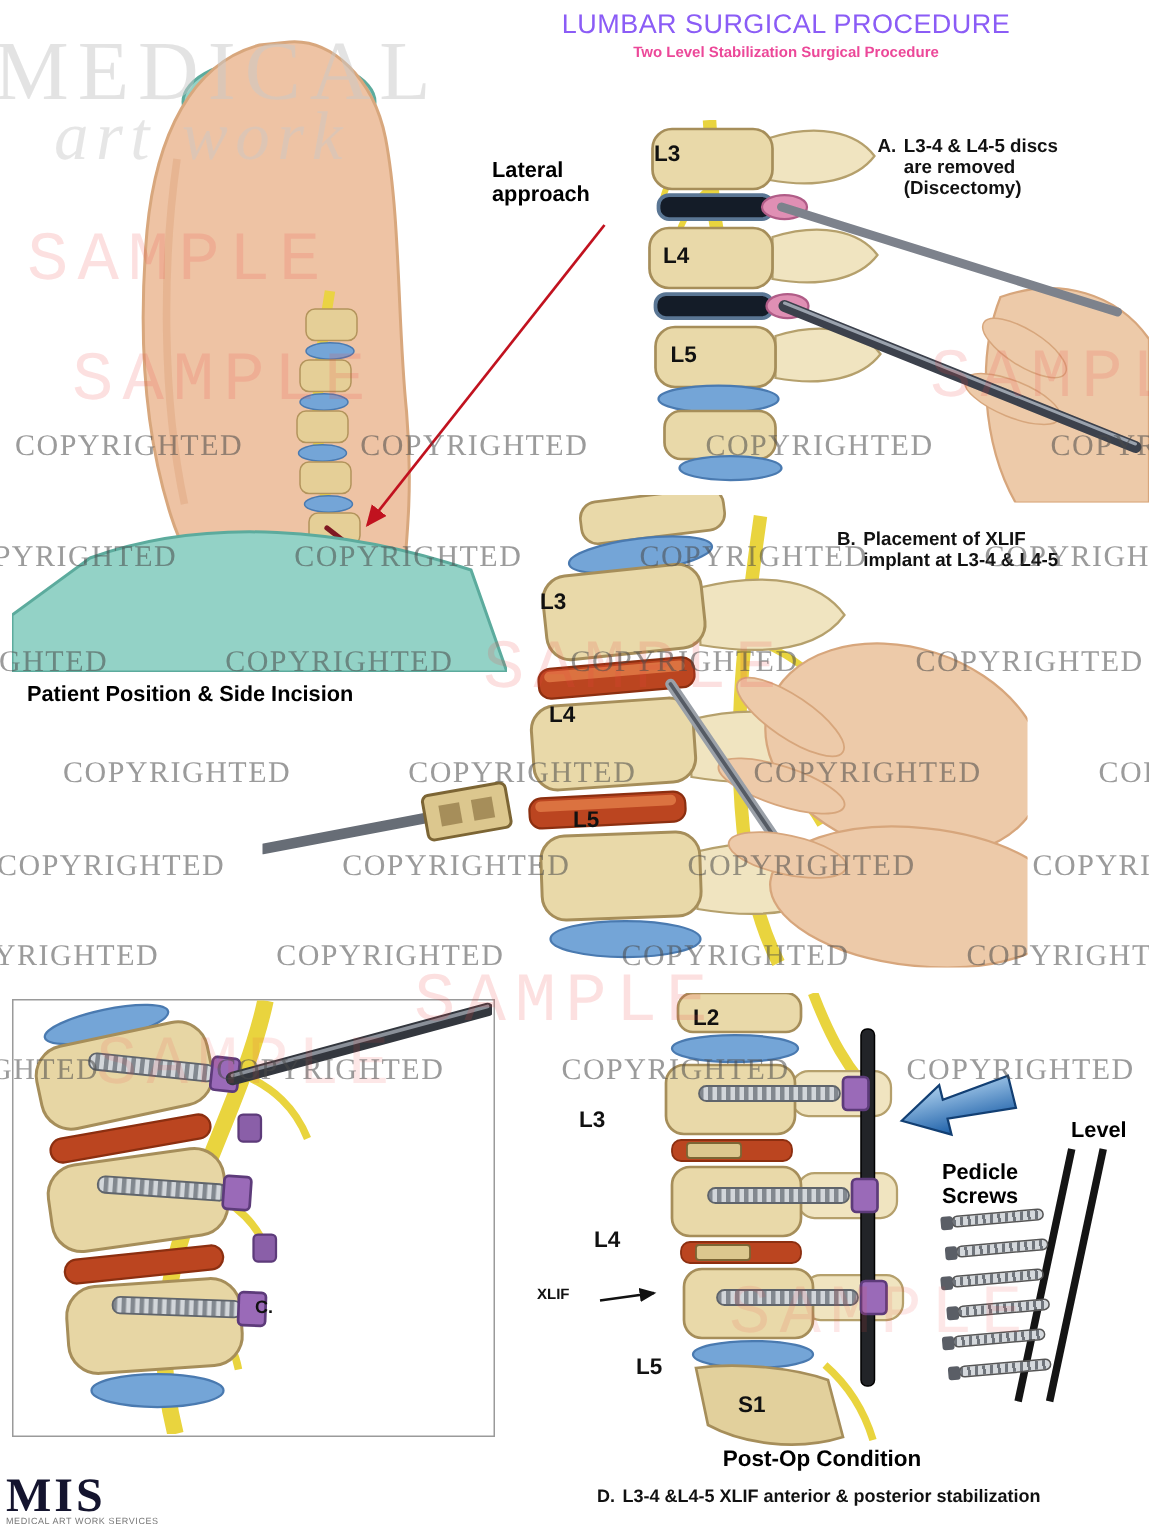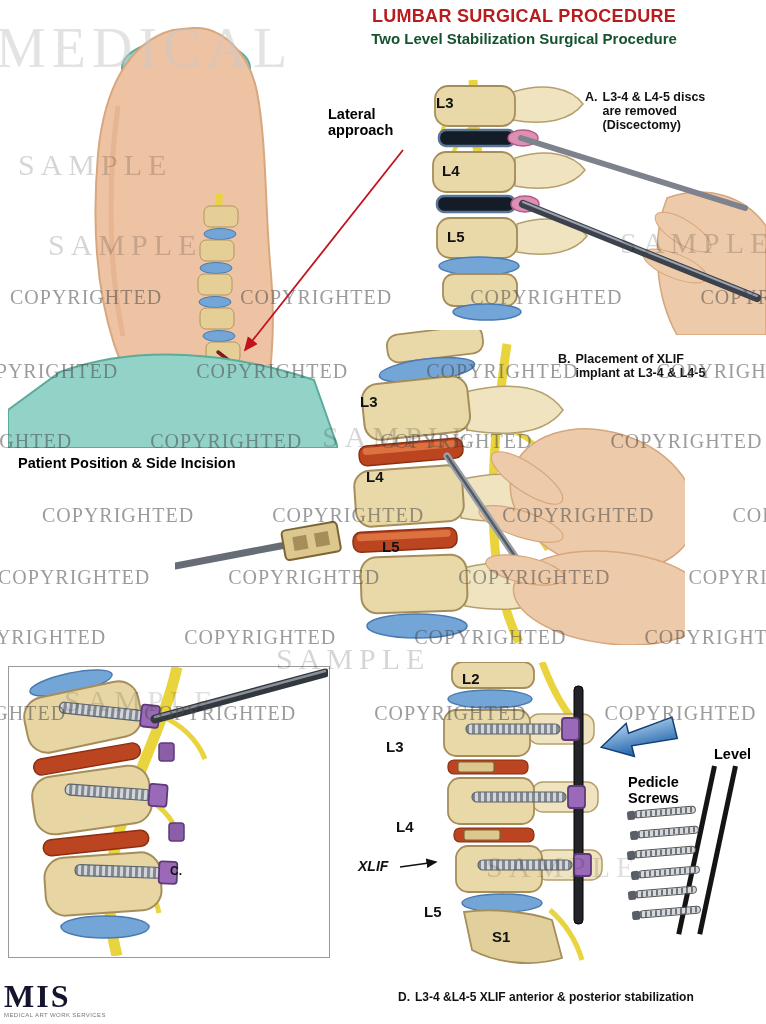--- a/index.html
+++ b/index.html
@@ -2,30 +2,30 @@
 <html><head>
 <meta charset="utf-8">
 <style>
   * { margin:0; padding:0; box-sizing:border-box; }
   html,body { width:766px; height:1024px; }
   body { background:#fff; font-family:"Liberation Sans",sans-serif; position:relative; overflow:hidden; }
   .page { position:absolute; left:0; top:0; width:766px; height:1024px; background:#fff; overflow:hidden; }
   .abs { position:absolute; }
   .ml { white-space:pre-line; }
   .hdr { position:absolute; left:285px; top:6px; width:478px; text-align:center; z-index:4; }
-  .title { font-size:18px; font-weight:bold; color:#b91c1c; letter-spacing:.3px; }
-  .sub { font-size:15px; font-weight:bold; color:#14532d; margin-top:3px; }
+  .title { font-size:18px; font-weight:normal; color:#8b5cf6; letter-spacing:.3px; }
+  .sub { font-size:10px; font-weight:bold; color:#ec4899; margin-top:3px; }
   .vlabel { position:absolute; font-weight:bold; font-size:15px; color:#111; z-index:4; }
   .cap { position:absolute; font-weight:bold; color:#000; z-index:4; }
   .step-cap { position:absolute; display:flex; gap:5px; font-weight:bold; color:#111; z-index:4; }
   .step-cap .txt { white-space:pre-line; }
   .wm { position:absolute; pointer-events:none; font-family:"Liberation Serif",serif; color:#4a4a4a; z-index:6; }
   .wm-row { white-space:nowrap; font-size:20px; letter-spacing:1px; opacity:.55; }
   .wm-row span { margin-right:78px; }
-  .wm-sample { font-size:30px; letter-spacing:6px; opacity:.16; color:#000000; }
+  .wm-sample { font-size:46px; letter-spacing:6px; opacity:.16; color:#ef4444;font-family:Liberation Mono, monospace; }
   .brand { color:#c9c9c9; }
   .legend-screw { position:absolute; width:62px; height:8px; border-radius:4px; z-index:3;
     background: repeating-linear-gradient(90deg,#6f747b 0 2px,#d4d8dc 2px 5px);
     border:1px solid #555; transform:rotate(-5deg); }
   .legend-screw::before { content:""; position:absolute; left:-8px; top:-1px; width:8px; height:9px;
     background:#5a5e66; border-radius:2px; }
   .legend-rod { position:absolute; width:5px; height:172px; background:#141414; z-index:3;
     transform:rotate(12deg); transform-origin:top center; }
   .mis { position:absolute; font-family:"Liberation Serif",serif; font-weight:bold; font-size:32px;
     color:#14142e; letter-spacing:2px; z-index:4; }
@@ -236,21 +236,21 @@
       <rect x="162" y="56" width="17" height="22" rx="3" fill="#9a6ab8" stroke="#5d3b7a" stroke-width="1.8"></rect>
       <rect x="168" y="124" width="17" height="22" rx="3" fill="#9a6ab8" stroke="#5d3b7a" stroke-width="1.8"></rect>
       <rect x="174" y="192" width="17" height="22" rx="3" fill="#9a6ab8" stroke="#5d3b7a" stroke-width="1.8"></rect>
     </svg>
   </div>
   <div class="vlabel" style="left:462px; top:670px;">L2</div>
   <div class="vlabel" style="left:386px; top:738px;">L3</div>
   <div class="vlabel" style="left:396px; top:818px;">L4</div>
   <div class="vlabel" style="left:424px; top:903px;">L5</div>
   <div class="vlabel" style="left:492px; top:928px;">S1</div>
-  <div class="vlabel" style="left:358px; top:858px; font-size:14px;font-style:italic;">XLIF</div>
+  <div class="vlabel" style="left:358px; top:858px; font-size:10px;">XLIF</div>
   <div class="abs" style="left:398px; top:856px; width:46px; height:16px; z-index:3">
     <svg width="46" height="16" viewBox="0 0 46 16">
       <defs>
           <marker id="blacktip" markerWidth="8" markerHeight="8" refX="6" refY="3" orient="auto">
             <path d="M0,0 L7,3 L0,6 Z" fill="#111"></path>
           </marker>
         </defs>
       <line x1="2" y1="11" x2="38" y2="6" stroke="#111" stroke-width="1.6" marker-end="url(#blacktip)"></line>
     </svg>
   </div>
@@ -271,29 +271,31 @@
   <div class="legend-rod" style="left:733px; top:766px;"></div>
   <div class="cap ml" style="left:628px; top:774px; font-size:14.5px;">Pedicle
 Screws</div>
   <div class="legend-screw" style="left:634px; top:808px;"></div>
   <div class="legend-screw" style="left:637px; top:828px;"></div>
   <div class="legend-screw" style="left:634px; top:848px;"></div>
   <div class="legend-screw" style="left:638px; top:868px;"></div>
   <div class="legend-screw" style="left:635px; top:888px;"></div>
   <div class="legend-screw" style="left:639px; top:908px;"></div>
 
+  <div class="cap" style="left:428px; top:964px; width:240px; text-align:center; font-size:15px;">Post-Op Condition</div>
   <div class="step-cap" style="left:398px; top:990px; width:366px; font-size:12px;">
     <span class="stp">D.</span>
     <span class="txt">L3-4 &amp;L4-5 XLIF anterior &amp; posterior stabilization</span>
   </div>
 
   <div class="mis" style="left:4px; top:978px;text-align:center;">MIS</div>
   <div class="mis-sub" style="left:4px; top:1012px;">MEDICAL ART WORK SERVICES</div>
 
   <div class="wm brand" style="left:-4px; top:16px; font-size:56px; letter-spacing:6px; opacity:.5">MEDICAL</div>
+  <div class="wm brand" style="left:36px; top:64px; font-size:46px; letter-spacing:5px; opacity:.45; font-style:italic">art work</div>
 
   <div class="wm wm-sample" style="left:18px; top:148px;">SAMPLE</div>
   <div class="wm wm-sample" style="left:48px; top:228px;">SAMPLE</div>
   <div class="wm wm-sample" style="left:620px; top:226px;">SAMPLE</div>
   <div class="wm wm-sample" style="left:322px; top:420px;">SAMPLE</div>
   <div class="wm wm-sample" style="left:276px; top:642px;">SAMPLE</div>
   <div class="wm wm-sample" style="left:64px; top:684px; opacity:.12">SAMPLE</div>
   <div class="wm wm-sample" style="left:486px; top:850px; opacity:.12">SAMPLE</div>
 
   <div class="wm wm-row" style="left:10px; top:286px;">

